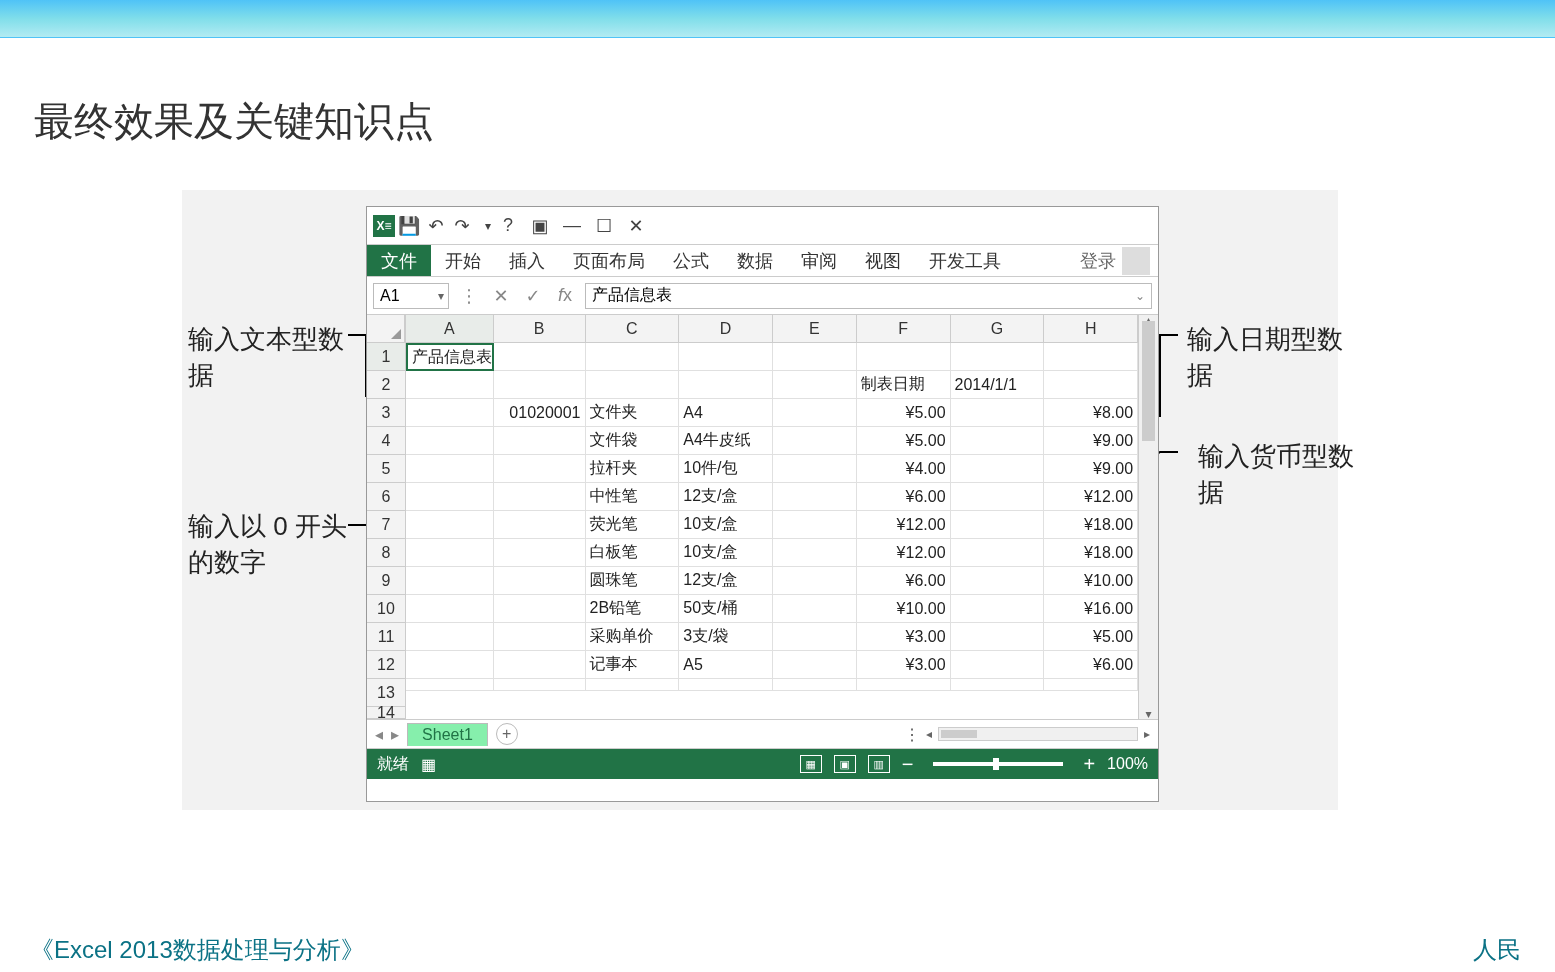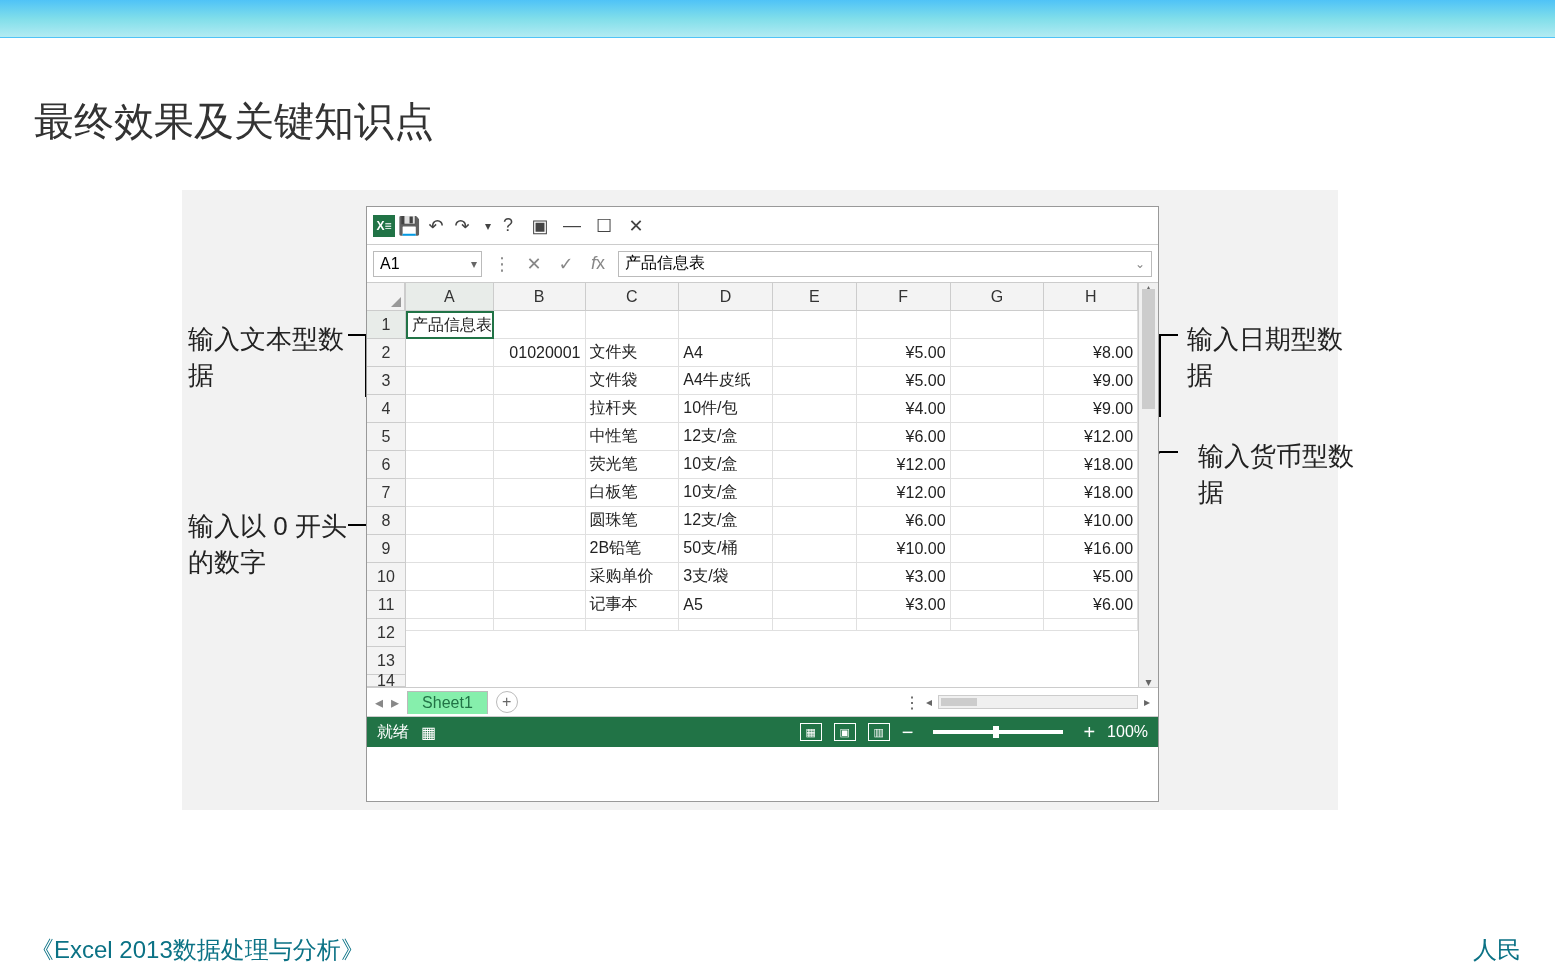--- a/index.html
+++ b/index.html
@@ -82,21 +82,21 @@
 .ribbon-spacer { flex: 1; }
 .signin-wrap { display:flex;align-items:center;gap:6px;padding-right:8px;color:#666;}
 .avatar { width:28px;height:28px;background:#ddd;}
 
 .formula-bar {
   height: 38px;
   border-bottom: 1px solid #ccc;
   display:flex;align-items:center;gap:8px;padding:0 6px;
 }
 .namebox {
-  width: 109px; height:26px; border:1px solid #bbb; padding:0 18px 0 6px; font-size:16px; display:flex;align-items:center; position:relative;
+  width: 76px; height:26px; border:1px solid #bbb; padding:0 18px 0 6px; font-size:16px; display:flex;align-items:center; position:relative;
 }
 .namebox::after { content:"▾"; position:absolute; right:4px; font-size:12px; color:#666;}
 .fb-btn { width:24px;text-align:center;color:#888;font-size:18px;}
 .fb-input { flex:1;height:26px;border:1px solid #bbb; padding:0 6px; font-size:16px; display:flex;align-items:center; justify-content:space-between;}
 .fb-expand { color:#888; font-size:12px;}
 
 .grid-wrap {
   display:flex;
   height: 404px;
 }
@@ -193,20 +193,36 @@
     </div>
     <div class="title-right">
       <div class="win-btn">?</div>
       <div class="win-btn">▣</div>
       <div class="win-btn">―</div>
       <div class="win-btn">☐</div>
       <div class="win-btn">✕</div>
     </div>
   </div>
 
+  <div class="ribbon-tabs">
+    <div class="ribbon-tab file">文件</div>
+    <div class="ribbon-tab">开始</div>
+    <div class="ribbon-tab">插入</div>
+    <div class="ribbon-tab">页面布局</div>
+    <div class="ribbon-tab">公式</div>
+    <div class="ribbon-tab">数据</div>
+    <div class="ribbon-tab">审阅</div>
+    <div class="ribbon-tab">视图</div>
+    <div class="ribbon-tab">开发工具</div>
+    <div class="ribbon-spacer"></div>
+    <div class="signin-wrap">
+      <span>登录</span>
+      <div class="avatar"></div>
+    </div>
+  </div>
 
   <div class="formula-bar">
     <div class="namebox">A1</div>
     <div class="fb-btn">⋮</div>
     <div class="fb-btn">✕</div>
     <div class="fb-btn">✓</div>
     <div class="fb-btn"><i>f</i>x</div>
     <div class="fb-input">
       <span>产品信息表</span>
       <span class="fb-expand">⌄</span>
@@ -248,20 +264,30 @@
             <div class="cell col-B"></div>
             <div class="cell col-C"></div>
             <div class="cell col-D"></div>
             <div class="cell col-E"></div>
             <div class="cell col-F"></div>
             <div class="cell col-G"></div>
             <div class="cell col-H"></div>
           </div>
           <div class="row">
             <div class="cell col-A"></div>
+            <div class="cell col-B"></div>
+            <div class="cell col-C"></div>
+            <div class="cell col-D"></div>
+            <div class="cell col-E"></div>
+            <div class="cell col-F">制表日期</div>
+            <div class="cell col-G">2014/1/1</div>
+            <div class="cell col-H"></div>
+          </div>
+          <div class="row">
+            <div class="cell col-A"></div>
             <div class="cell col-B r">01020001</div>
             <div class="cell col-C">文件夹</div>
             <div class="cell col-D">A4</div>
             <div class="cell col-E"></div>
             <div class="cell col-F r">¥5.00</div>
             <div class="cell col-G"></div>
             <div class="cell col-H r">¥8.00</div>
           </div>
           <div class="row">
             <div class="cell col-A"></div>

